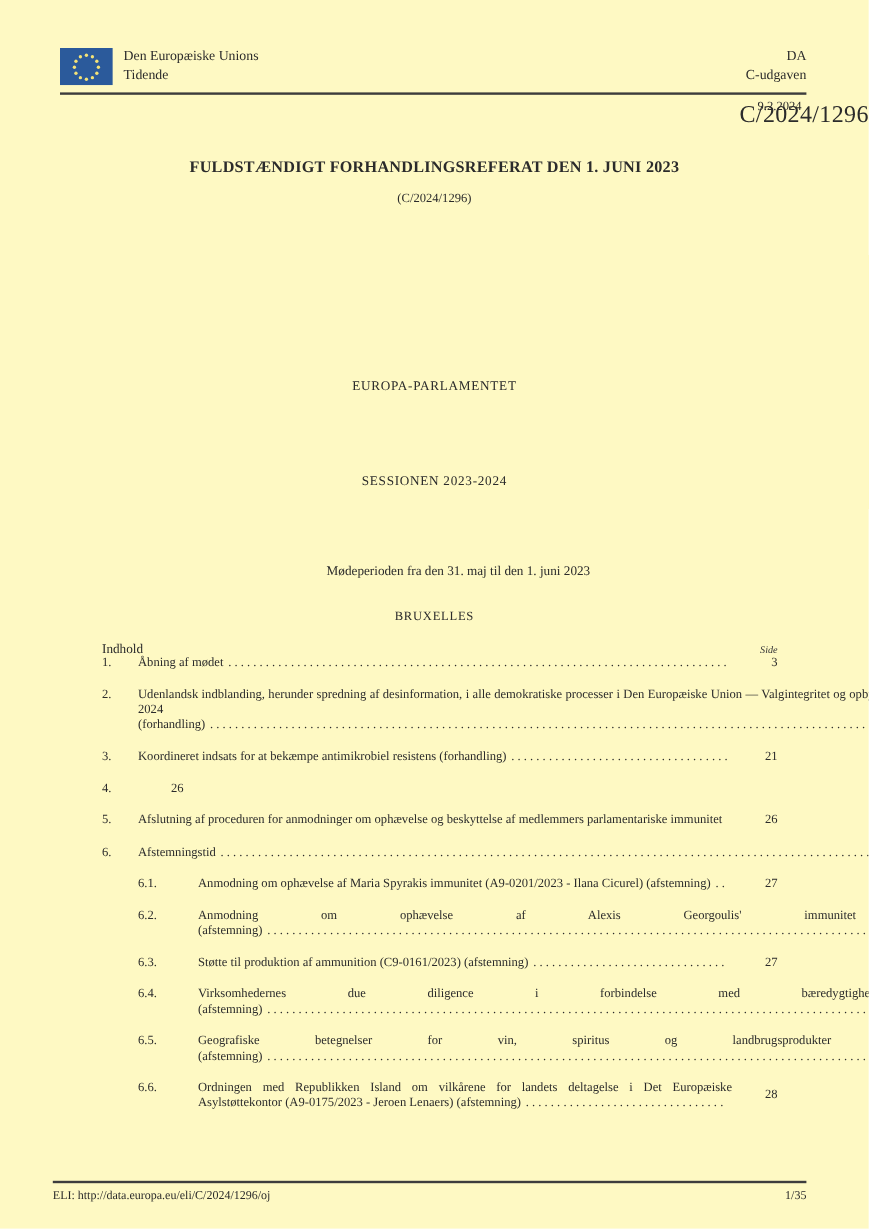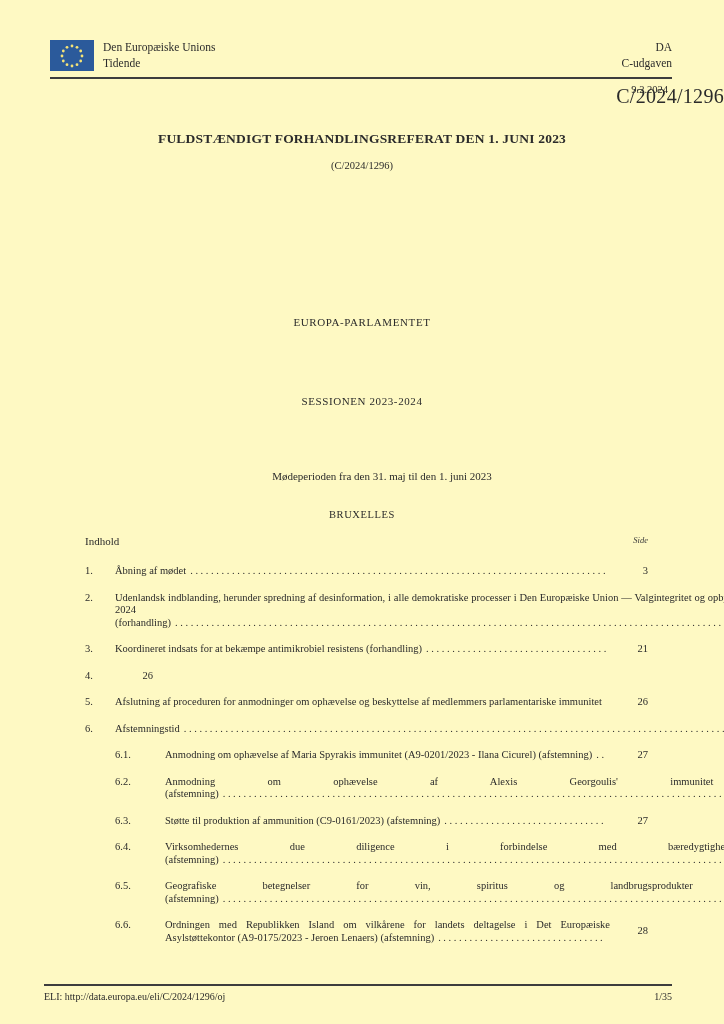--- a/index.html
+++ b/index.html
@@ -61,21 +61,21 @@
   .session { top: 395px; font-size: 11px; letter-spacing: 0.6px; }
   .period { top: 470px; font-size: 11px; margin-left: 20px; }
   .location { top: 509px; font-size: 10.5px; letter-spacing: 0.6px; }
 
   
   .toc {
     position: absolute;
     top: 535px; left: 85px; width: 563px;
     font-size: 10.5px;
   }
-  .toc-head { display: flex; align-items: flex-start; margin-bottom: 18px; }
+  .toc-head { display: flex; align-items: center; }
   .toc-head .indhold { font-size: 11px; }
   .toc-head .side { margin-left: auto; font-size: 8.5px; font-style: italic; color: #3a3a3a; }
   .toc-row { display: flex; margin-bottom: 14px; line-height: 12.5px; }
   .toc-num { flex: 0 0 30px; }
   .toc-row.sub .toc-num { margin-left: 30px; flex-basis: 50px; }
   .toc-text { flex: 1; text-align: justify; }
   .leader { letter-spacing: 2.6px; word-break: break-all; margin-left: 4px; color: #2b2b2b; }
   .toc-page { flex: 0 0 30px; margin-left: 8px; text-align: right; align-self: center; }
 
   

